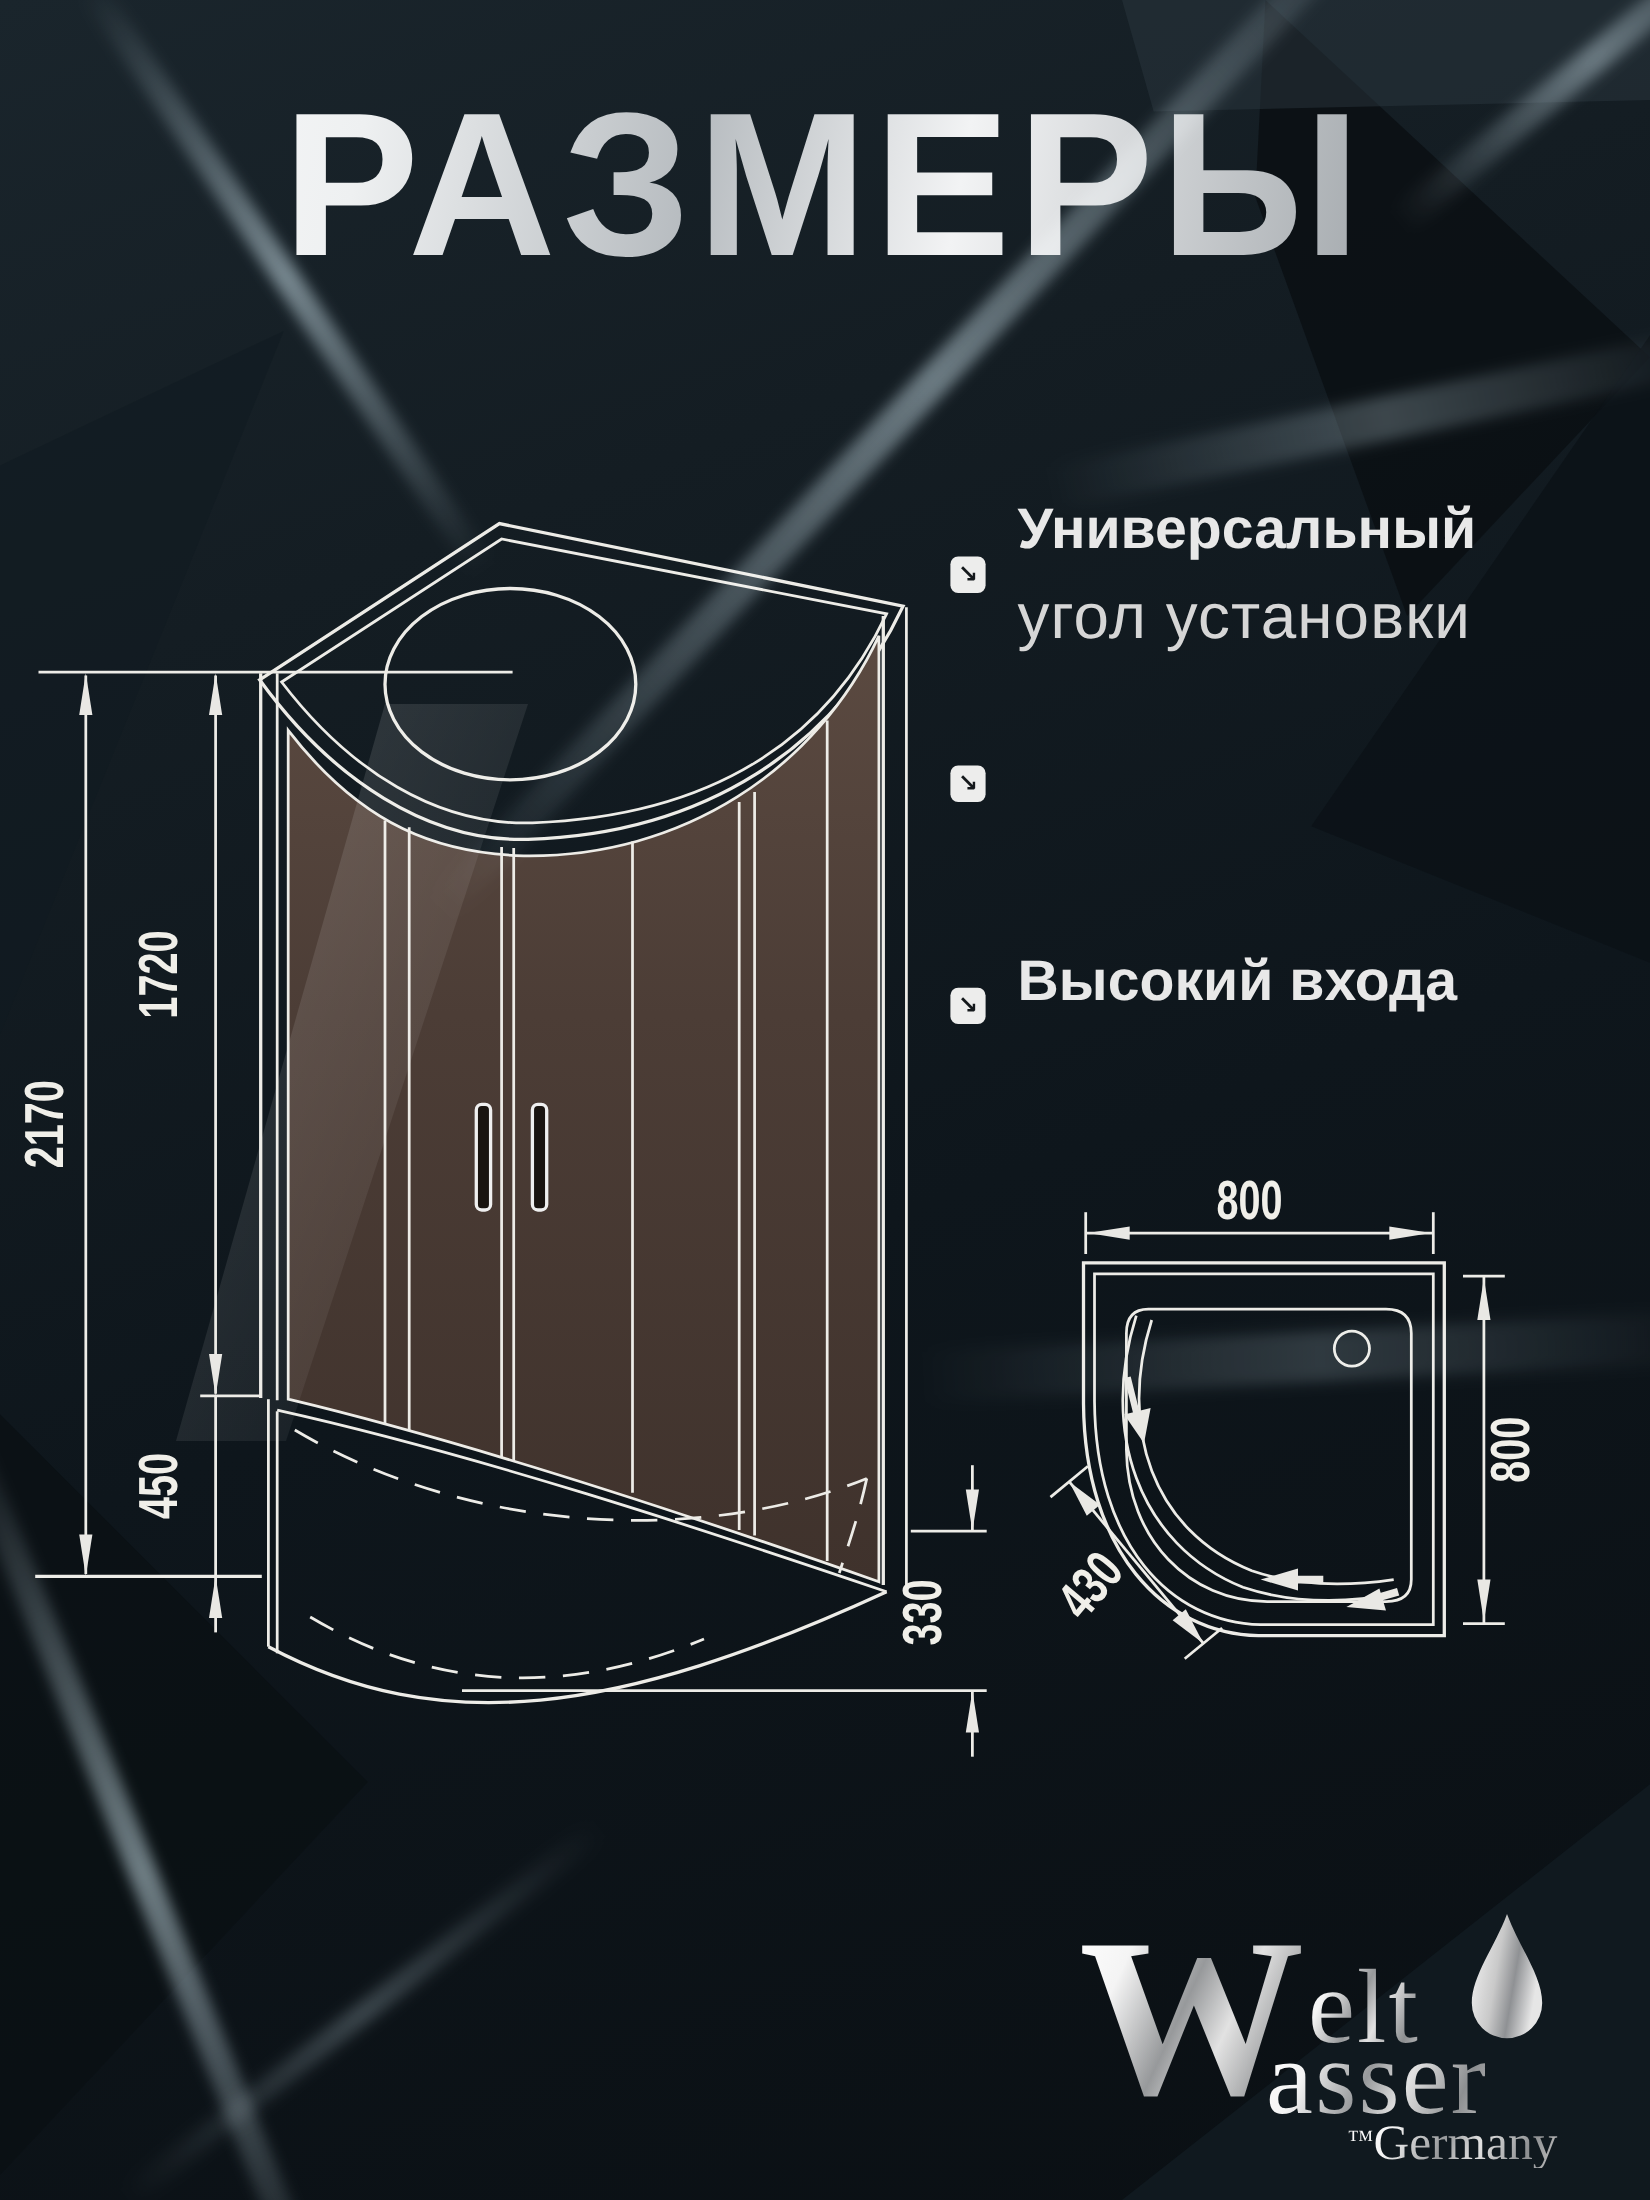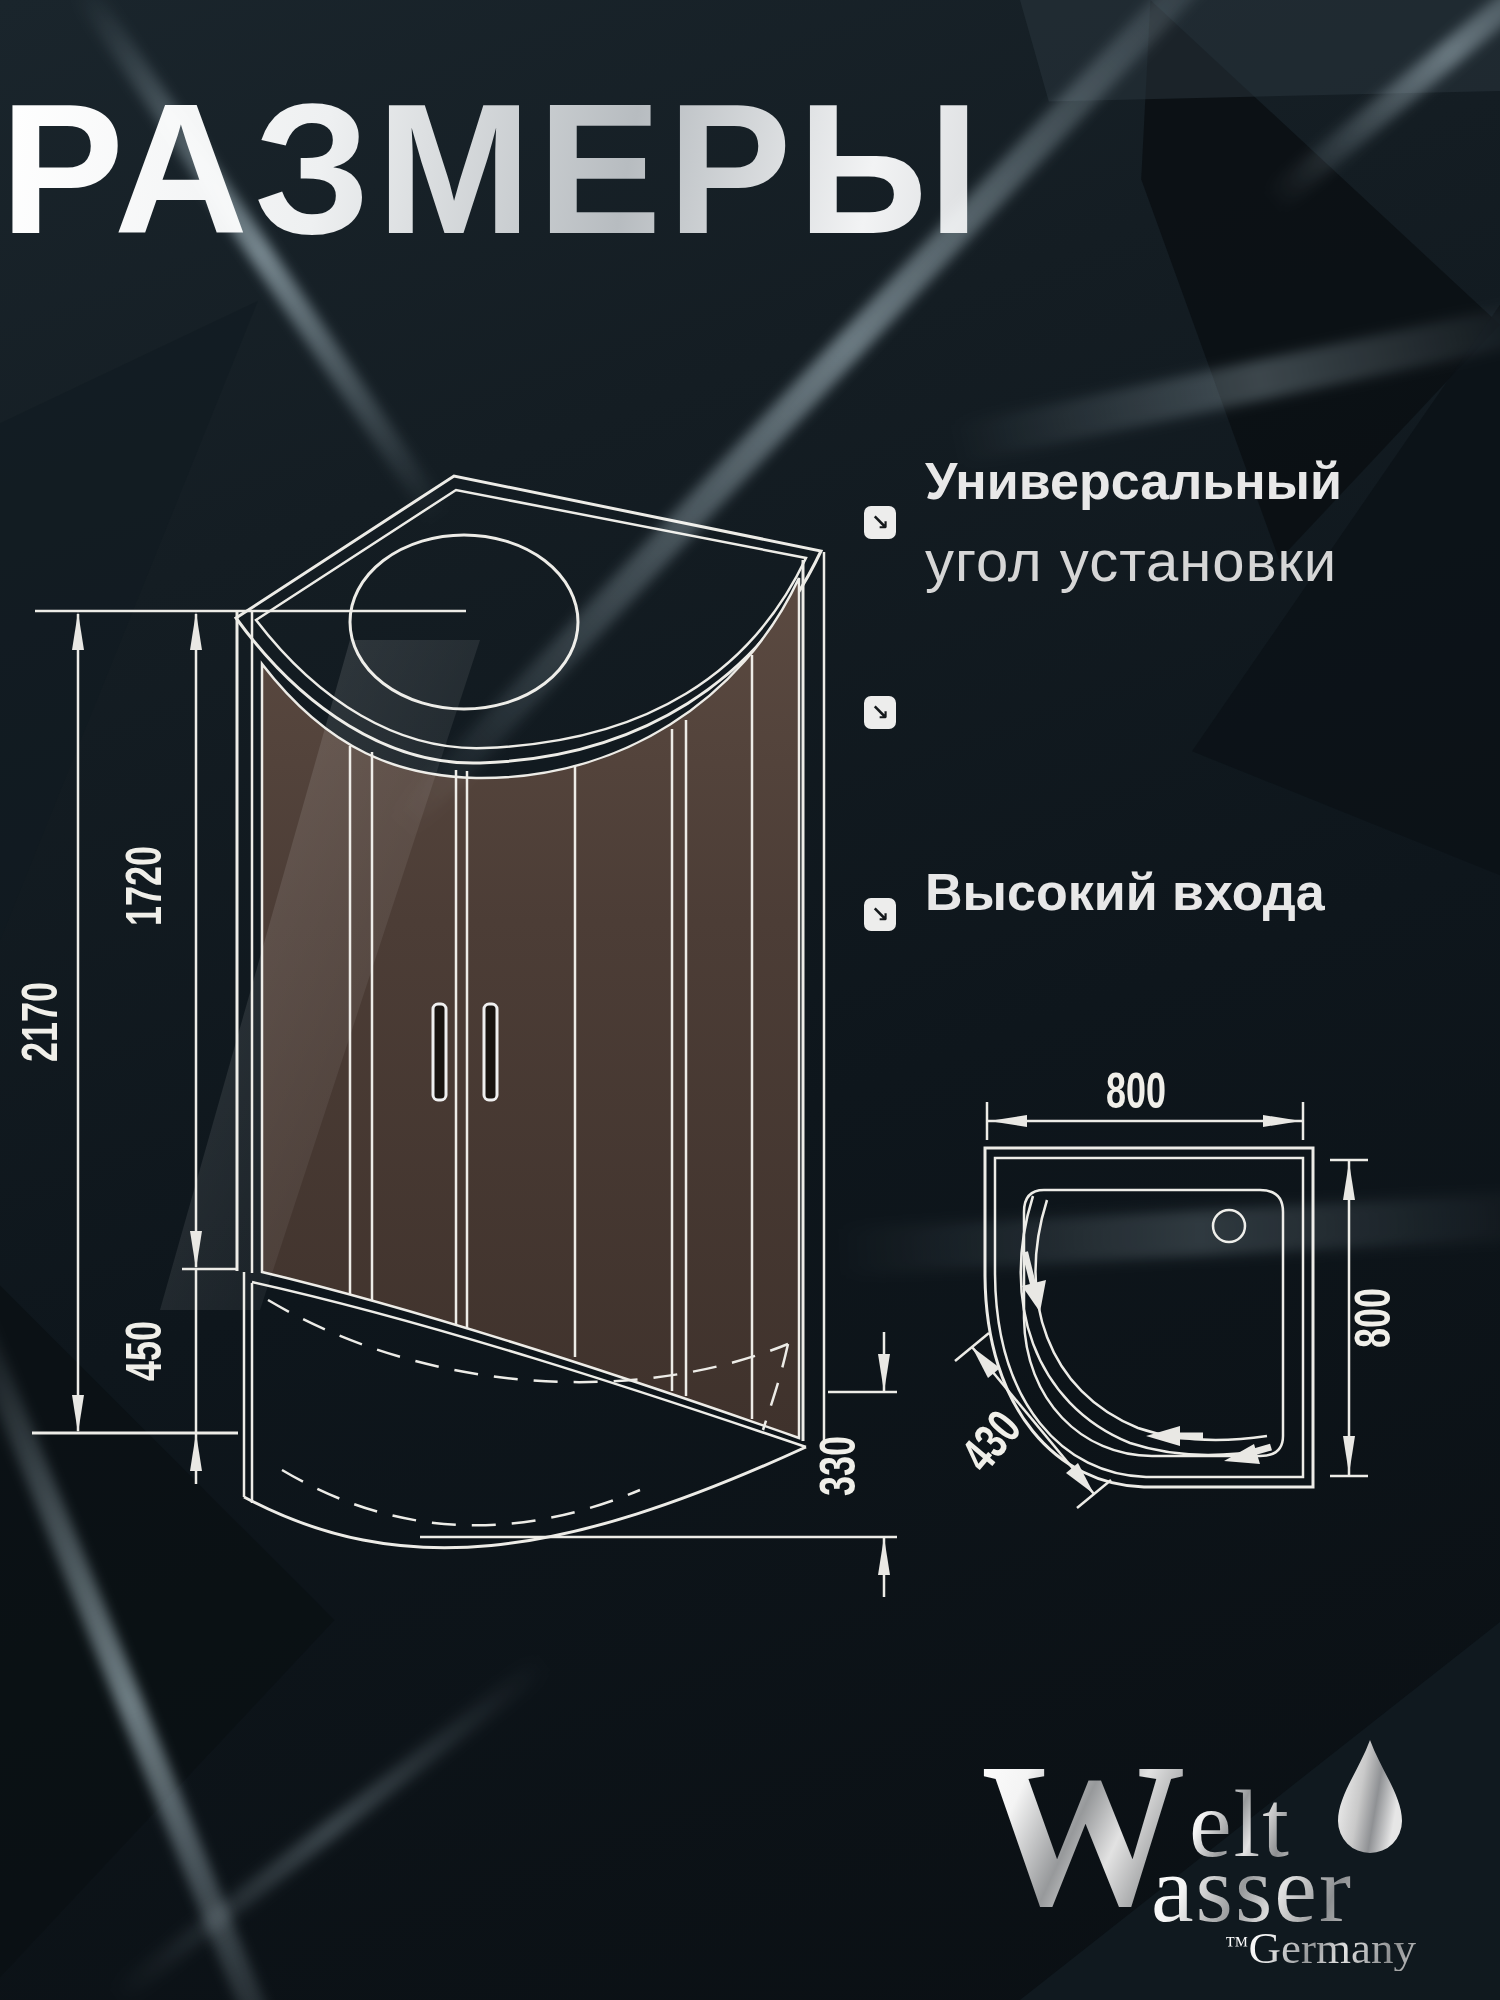--- a/index.html
+++ b/index.html
@@ -27,21 +27,21 @@
     background:linear-gradient(90deg,rgba(190,215,225,0) 0%,rgba(205,228,238,.5) 50%,rgba(190,215,225,0) 100%);}
   .s1{width:640px;height:24px;left:-60px;top:240px;transform:rotate(56deg);}
   .s2{width:1320px;height:30px;left:190px;top:330px;transform:rotate(-47deg);opacity:.9;}
   .s3{width:900px;height:26px;left:-320px;top:1690px;transform:rotate(68deg);}
   .s4{width:620px;height:40px;left:950px;top:360px;transform:rotate(-12deg);opacity:.5;}
   .s5{width:720px;height:46px;left:840px;top:1210px;transform:rotate(-3deg);opacity:.35;}
   .s6{width:460px;height:26px;left:1220px;top:40px;transform:rotate(-40deg);opacity:.8;}
   .s7{width:540px;height:20px;left:60px;top:1820px;transform:rotate(-38deg);opacity:.45;}
   
   .title{
-    position:absolute;left:0;right:0;top:76px;text-align:left;
+    position:absolute;left:0;right:0;top:76px;text-align:center;
     font-size:186px;font-weight:700;letter-spacing:6px;line-height:1;
     background:linear-gradient(100deg,#ffffff 0%,#eef0f1 22%,#b7bcc0 42%,#f2f3f4 58%,#a9aeb2 82%,#cfd2d4 100%);
     -webkit-background-clip:text;background-clip:text;color:transparent;
   }
   
   .feature{position:absolute;left:925px;}
   .feature .l1{font-size:52px;font-weight:700;color:#e8e8e8;line-height:1.05;}
   .feature .l2{font-size:58px;font-weight:300;color:#d6d6d6;line-height:1.1;margin-top:20px;letter-spacing:1px;}
   .bullet{
     position:absolute;left:864px;width:32px;height:33px;background:#ededec;border-radius:7px;

